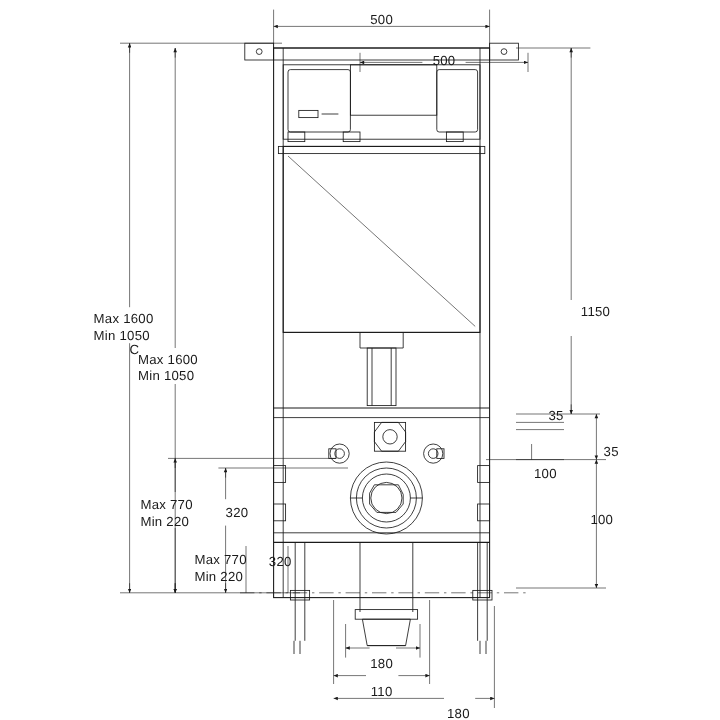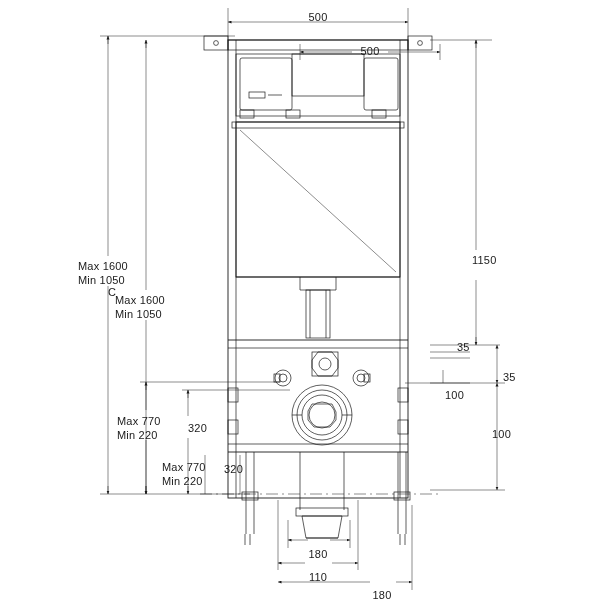--- a/index.html
+++ b/index.html
@@ -209,21 +209,21 @@
   <div class="dim-label" style="left:370px; top:45px; transform:translateX(-50%);">500</div>
 
   <div class="dim-label" style="left:78px; top:260px;">Max 1600</div>
   <div class="dim-label" style="left:78px; top:274px;">Min 1050</div>
 
   <div class="dim-label" style="left:115px; top:294px;">Max 1600</div>
   <div class="dim-label" style="left:115px; top:308px;">Min 1050</div>
 
   <div class="dim-label" style="left:108px; top:286px;">C</div>
 
-  <div class="dim-label" style="left:472px; top:254px;">1150</div>
+  <div class="dim-label" style="left:484px; top:254px;">1150</div>
 
   <div class="dim-label" style="left:457px; top:341px;">35</div>
   <div class="dim-label" style="left:503px; top:371px;">35</div>
 
   <div class="dim-label" style="left:445px; top:389px;">100</div>
   <div class="dim-label" style="left:492px; top:428px;">100</div>
 
   <div class="dim-label" style="left:117px; top:415px;">Max 770</div>
   <div class="dim-label" style="left:117px; top:429px;">Min 220</div>
 

